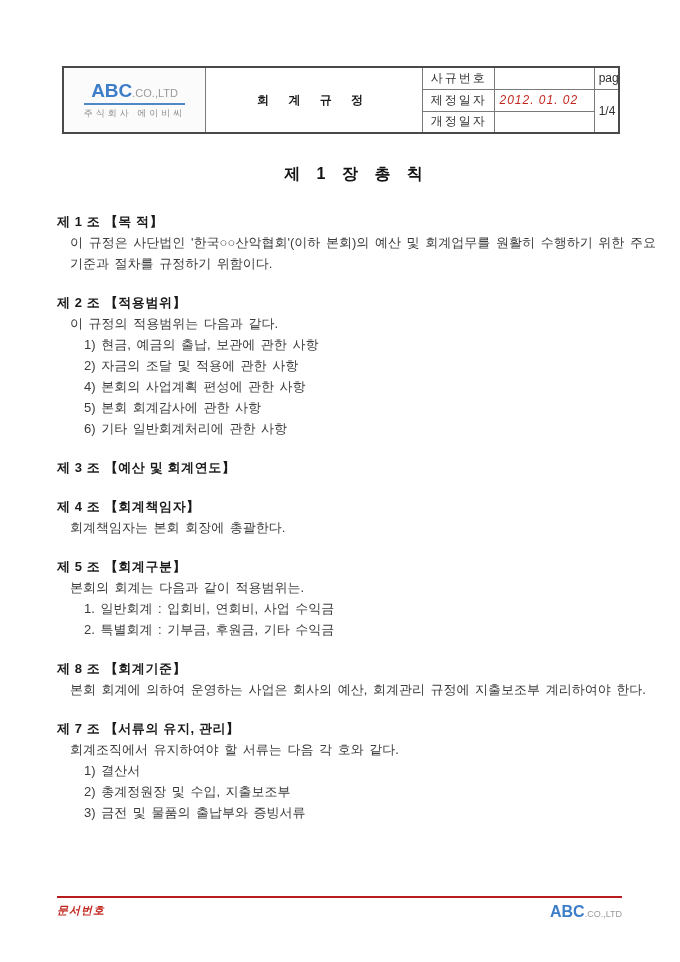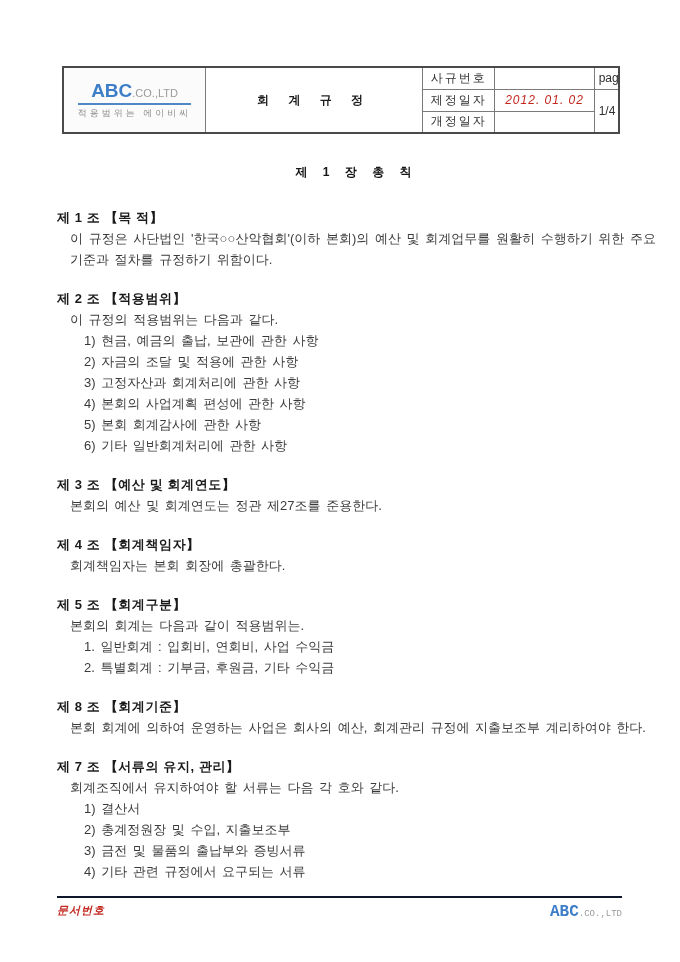--- a/index.html
+++ b/index.html
@@ -61,35 +61,34 @@
   }
   .title-cell {
     text-align: center;
     font-size: 20px;
     font-weight: bold;
     letter-spacing: 8px;
     color: #1c1c1c;
   }
   .field-label { text-align: center; letter-spacing: 2px; color: #2f2f2f; }
   .field-value {
-    text-align: center;
     color: #c2271f;
     font-style: italic;
     font-size: 12px;
     letter-spacing: 1px;
   }
   .page-head { text-align: center; font-size: 12px; color: #2f2f2f; }
   .page-num  { text-align: center; font-size: 13px; color: #2f2f2f; }
 
   
   .chapter-title {
     margin-top: 30px;
     margin-bottom: 26px;
     text-align: center;
-    font-size: 12px;
+    font-size: 16px;
     font-weight: bold;
     letter-spacing: 6px;
     color: #141414;
   }
 
   
   .articles { font-size: 13px; line-height: 21px; }
   .article { margin-bottom: 18px; }
   .article-heading {
     font-weight: bold;
@@ -107,26 +106,25 @@
     word-spacing: 2px;
     color: #3a3a3a;
   }
 
   
   .footer {
     position: absolute;
     left: 57px;
     right: 58px;
     top: 896px;
-    border-top: 2px solid #0f172a;
+    border-top: 2px solid #b91c1c;
     padding-top: 5px;
     display: flex;
     justify-content: space-between;
     align-items: flex-start;
-    font-family: Liberation Mono, monospace;
   }
   .doc-number {
     color: #c2271f;
     font-style: italic;
     font-weight: bold;
     font-size: 11px;
     letter-spacing: 1px;
   }
   .footer-logo { white-space: nowrap; }
   .footer-logo .logo-abc { font-size: 16px; }
@@ -138,21 +136,21 @@
 <div class="page">
 
   <table class="doc-header">
     <tbody>
       <tr>
         <td class="col-logo logo-cell" rowspan="3">
           <div class="logo-box">
             <div class="logo-line1">
               <span class="logo-abc">ABC</span><span class="logo-suffix">.CO.,LTD</span>
             </div>
-            <div class="logo-sub">적용범위는 에이비씨</div>
+            <div class="logo-sub">주식회사 에이비씨</div>
           </div>
         </td>
         <td class="col-title title-cell" rowspan="3">회 계 규 정</td>
         <td class="col-label field-label">사규번호</td>
         <td class="col-value field-value"></td>
         <td class="col-page page-head">page</td>
       </tr>
       <tr>
         <td class="field-label">제정일자</td>
         <td class="field-value">2012. 01. 02</td>
@@ -171,29 +169,27 @@
   <div class="article">
     <div class="article-heading">제 1 조 【목 적】</div>
   <div class="article-para">이 규정은 사단법인 '한국○○산악협회'(이하 본회)의 예산 및 회계업무를 원활히 수행하기 위한 주요 기준과 절차를 규정하기 위함이다.</div>
       </div>
 
   <div class="article">
     <div class="article-heading">제 2 조 【적용범위】</div>
   <div class="article-para">이 규정의 적용범위는 다음과 같다.</div>
         <div class="article-item">1) 현금, 예금의 출납, 보관에 관한 사항</div>
         <div class="article-item">2) 자금의 조달 및 적용에 관한 사항</div>
-        <div class="article-item">3) 고정자산과 회계처리에 관한 사항</div>
         <div class="article-item">4) 본회의 사업계획 편성에 관한 사항</div>
         <div class="article-item">5) 본회 회계감사에 관한 사항</div>
         <div class="article-item">6) 기타 일반회계처리에 관한 사항</div>
       </div>
 
   <div class="article">
     <div class="article-heading">제 3 조 【예산 및 회계연도】</div>
-  <div class="article-para">본회의 예산 및 회계연도는 정관 제27조를 준용한다.</div>
       </div>
 
   <div class="article">
     <div class="article-heading">제 4 조 【회계책임자】</div>
   <div class="article-para">회계책임자는 본회 회장에 총괄한다.</div>
       </div>
 
   <div class="article">
     <div class="article-heading">제 5 조 【회계구분】</div>
   <div class="article-para">본회의 회계는 다음과 같이 적용범위는.</div>
@@ -205,21 +201,20 @@
     <div class="article-heading">제 8 조 【회계기준】</div>
   <div class="article-para">본회 회계에 의하여 운영하는 사업은 회사의 예산, 회계관리 규정에 지출보조부 계리하여야 한다.</div>
       </div>
 
   <div class="article">
     <div class="article-heading">제 7 조 【서류의 유지, 관리】</div>
   <div class="article-para">회계조직에서 유지하여야 할 서류는 다음 각 호와 같다.</div>
         <div class="article-item">1) 결산서</div>
         <div class="article-item">2) 총계정원장 및 수입, 지출보조부</div>
         <div class="article-item">3) 금전 및 물품의 출납부와 증빙서류</div>
-        <div class="article-item">4) 기타 관련 규정에서 요구되는 서류</div>
       </div>
 </div>
 
   <div class="footer">
     <span class="doc-number">문서번호</span>
     <span class="footer-logo">
       <span class="logo-abc">ABC</span><span class="logo-suffix">.CO.,LTD</span>
     </span>
   </div>
 

